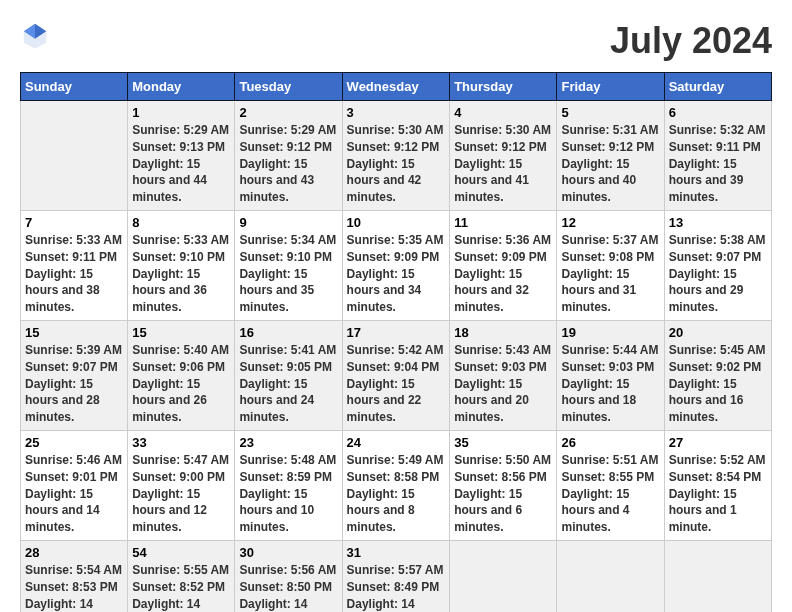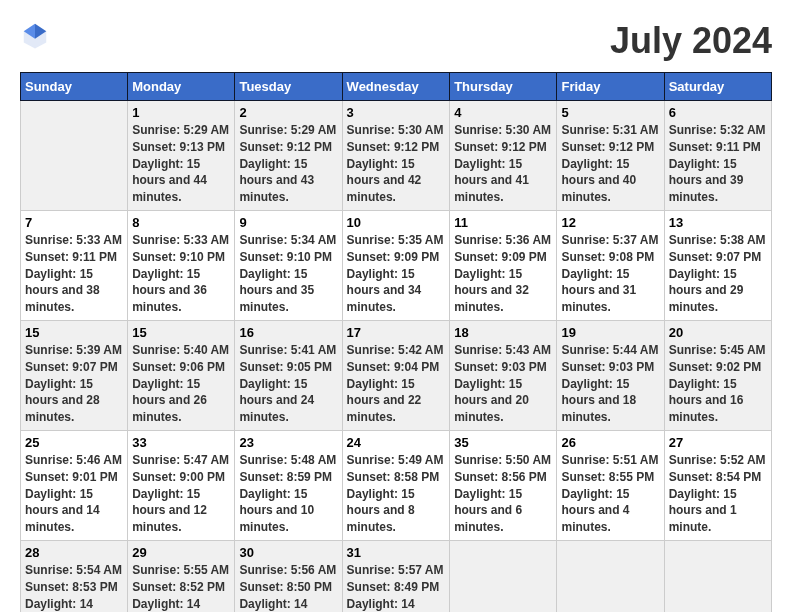--- a/index.html
+++ b/index.html
@@ -224,21 +224,21 @@
           <span class="day-number">27</span>
           <div class="day-info">Sunrise: 5:52 AM<br>Sunset: 8:54 PM<br>Daylight: 15 hours and 1 minute.</div>
         </td>
       </tr>
       <tr class="row-shaded">
         <td>
           <span class="day-number">28</span>
           <div class="day-info">Sunrise: 5:54 AM<br>Sunset: 8:53 PM<br>Daylight: 14 hours and 59 minutes.</div>
         </td>
         <td>
-          <span class="day-number">29</span>
+          <span class="day-number">54</span>
           <div class="day-info">Sunrise: 5:55 AM<br>Sunset: 8:52 PM<br>Daylight: 14 hours and 56 minutes.</div>
         </td>
         <td>
           <span class="day-number">30</span>
           <div class="day-info">Sunrise: 5:56 AM<br>Sunset: 8:50 PM<br>Daylight: 14 hours and 54 minutes.</div>
         </td>
         <td>
           <span class="day-number">31</span>
           <div class="day-info">Sunrise: 5:57 AM<br>Sunset: 8:49 PM<br>Daylight: 14 hours and 52 minutes.</div>
         </td>

